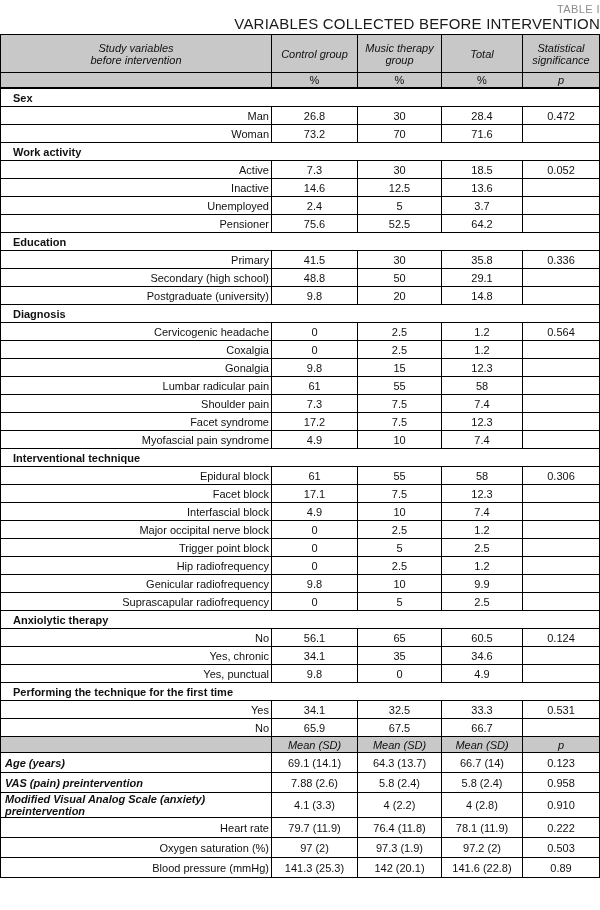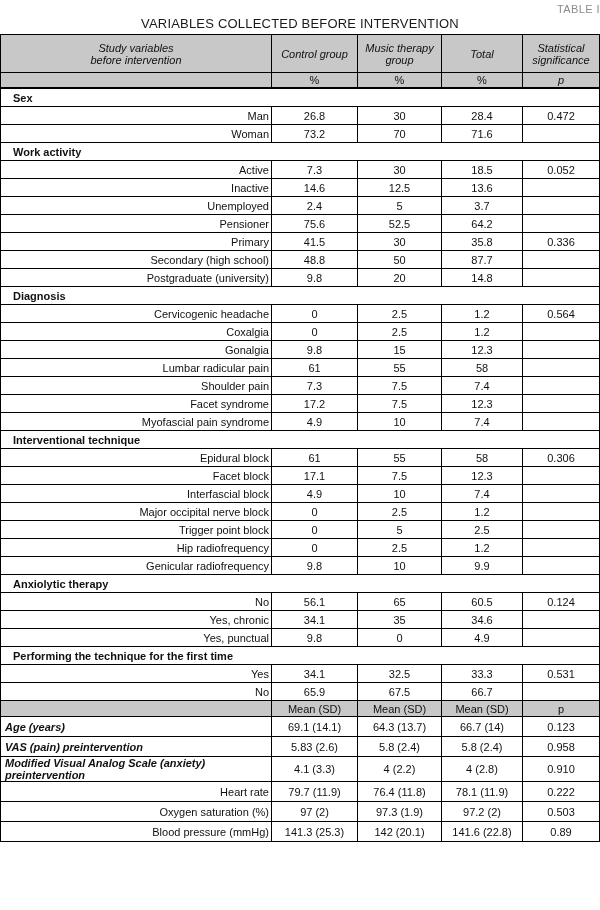--- a/index.html
+++ b/index.html
@@ -10,21 +10,21 @@
   }
   html,body{margin:0;padding:0;}
   body{
     width:600px;height:910px;background:#ffffff;
     font-family:"Liberation Sans", sans-serif;
     color:var(--text);
     -webkit-font-smoothing:antialiased;
   }
   .titleblock{text-align:center;padding-top:3px;line-height:13px;}
   .titleblock .t1{font-size:11px;color:var(--title-gray);letter-spacing:0.4px;text-align:right;}
-  .titleblock .t2{font-size:13px;color:#1a1a1a;letter-spacing:0.2px;margin-top:1px;}
+  .titleblock .t2{font-size:15px;color:#1a1a1a;letter-spacing:0.2px;margin-top:1px;text-align:right;}
 
   table{
     border-collapse:collapse;table-layout:fixed;
     width:599px;margin:4px 0 0 0;
   }
   th,td{
     border:1px solid var(--border);
     font-size:11px;
     padding:0 2px;
     overflow:hidden;
@@ -40,21 +40,21 @@
   thead tr.unit th{height:14px;border-bottom-width:2px;}
   thead tr.unit th.upright{font-style:normal;}
   th.studyvars{white-space:pre-line;}
 
   tbody td{height:17px;}
   tr.section-row td{font-weight:bold;padding-left:12px;text-align:left;}
   td.lbl{text-align:right;padding-left:10px;}
   td.val{text-align:center;}
   tr.munit td{
     background:var(--header-bg);
-    text-align:center;height:15px;
+    font-style:italic;text-align:center;height:15px;
   }
   tr.mean-row td{height:19px;}
   td.mean-main{font-weight:bold;padding-left:4px;text-align:left;font-style:italic;}
 </style>
 </head>
 <body>
 
 <div class="titleblock">
   <div class="t1">TABLE I</div>
   <div class="t2">VARIABLES COLLECTED BEFORE INTERVENTION</div>
@@ -127,32 +127,35 @@
         <td class="val">3.7</td>
         <td class="val"></td>
       </tr>
       <tr>
         <td class="lbl">Pensioner</td>
         <td class="val">75.6</td>
         <td class="val">52.5</td>
         <td class="val">64.2</td>
         <td class="val"></td>
       </tr>
+      <tr class="section-row">
+        <td colspan="5">Education</td>
+      </tr>
       <tr>
         <td class="lbl">Primary</td>
         <td class="val">41.5</td>
         <td class="val">30</td>
         <td class="val">35.8</td>
         <td class="val">0.336</td>
       </tr>
       <tr>
         <td class="lbl">Secondary (high school)</td>
         <td class="val">48.8</td>
         <td class="val">50</td>
-        <td class="val">87.7</td>
+        <td class="val">29.1</td>
         <td class="val"></td>
       </tr>
       <tr>
         <td class="lbl">Postgraduate (university)</td>
         <td class="val">9.8</td>
         <td class="val">20</td>
         <td class="val">14.8</td>
         <td class="val"></td>
       </tr>
       <tr class="section-row">
@@ -250,20 +253,27 @@
         <td class="val">0</td>
         <td class="val">2.5</td>
         <td class="val">1.2</td>
         <td class="val"></td>
       </tr>
       <tr>
         <td class="lbl">Genicular radiofrequency</td>
         <td class="val">9.8</td>
         <td class="val">10</td>
         <td class="val">9.9</td>
+        <td class="val"></td>
+      </tr>
+      <tr>
+        <td class="lbl">Suprascapular radiofrequency</td>
+        <td class="val">0</td>
+        <td class="val">5</td>
+        <td class="val">2.5</td>
         <td class="val"></td>
       </tr>
       <tr class="section-row">
         <td colspan="5">Anxiolytic therapy</td>
       </tr>
       <tr>
         <td class="lbl">No</td>
         <td class="val">56.1</td>
         <td class="val">65</td>
         <td class="val">60.5</td>
@@ -309,21 +319,21 @@
       </tr>
       <tr class="mean-row">
         <td class="mean-main">Age (years)</td>
         <td class="val">69.1 (14.1)</td>
         <td class="val">64.3 (13.7)</td>
         <td class="val">66.7 (14)</td>
         <td class="val">0.123</td>
       </tr>
       <tr class="mean-row">
         <td class="mean-main">VAS (pain) preintervention</td>
-        <td class="val">5.83 (2.6)</td>
+        <td class="val">7.88 (2.6)</td>
         <td class="val">5.8 (2.4)</td>
         <td class="val">5.8 (2.4)</td>
         <td class="val">0.958</td>
       </tr>
       <tr class="mean-row">
         <td class="mean-main">Modified Visual Analog Scale (anxiety) preintervention</td>
         <td class="val">4.1 (3.3)</td>
         <td class="val">4 (2.2)</td>
         <td class="val">4 (2.8)</td>
         <td class="val">0.910</td>

